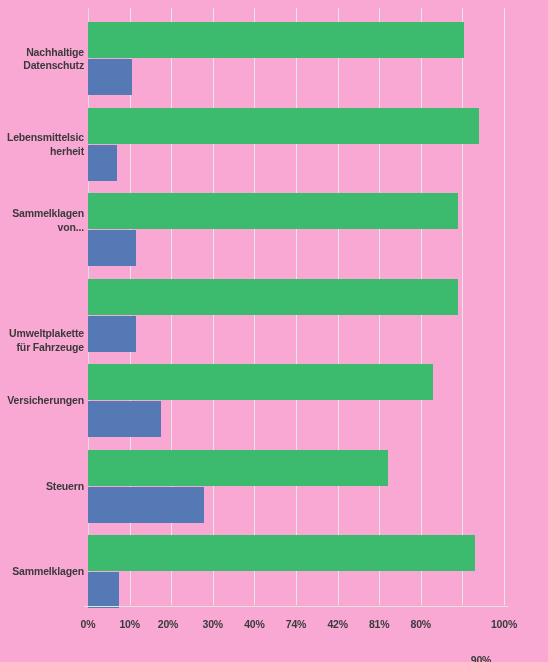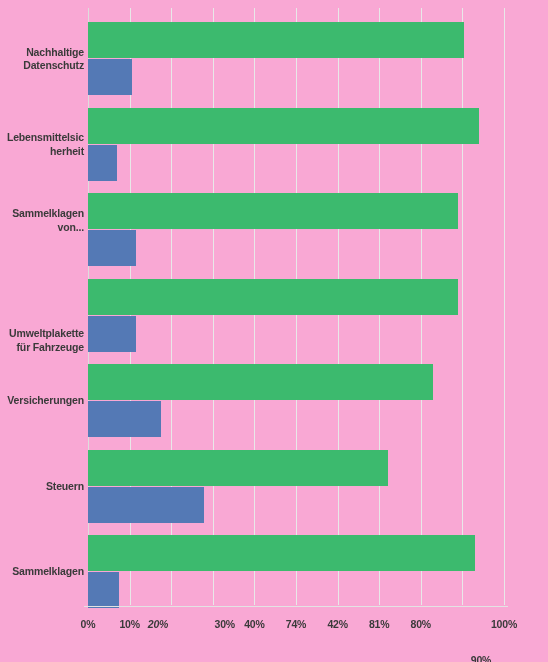--- a/index.html
+++ b/index.html
@@ -176,22 +176,22 @@
       </div>
       <div class="cat-label-box" style="top: 565.25px;">
         <div>Sammelklagen</div>
       </div>
     </div>
 
   <div class="x-axis">
     <div class="x-axis-line"></div>
   <div class="tick-label" style="left: 0px;">0%</div>
       <div class="tick-label" style="left: 41.6px;">10%</div>
-      <div class="tick-label" style="left: 70px; font-style: italic;">20%</div>
-      <div class="tick-label" style="left: 124.8px; margin-left: 12px;">30%</div>
+      <div class="tick-label" style="left: 80px;">20%</div>
+      <div class="tick-label" style="left: 124.8px;">30%</div>
       <div class="tick-label" style="left: 166.4px;">40%</div>
       <div class="tick-label" style="left: 208px;">74%</div>
       <div class="tick-label" style="left: 249.6px;">42%</div>
       <div class="tick-label" style="left: 291.2px;">81%</div>
       <div class="tick-label" style="left: 332.8px;">80%</div>
       <div class="tick-label" style="left: 393px; margin-top: 36px;">90%</div>
       <div class="tick-label" style="left: 416px;">100%</div>
     </div>
 
 </div>

